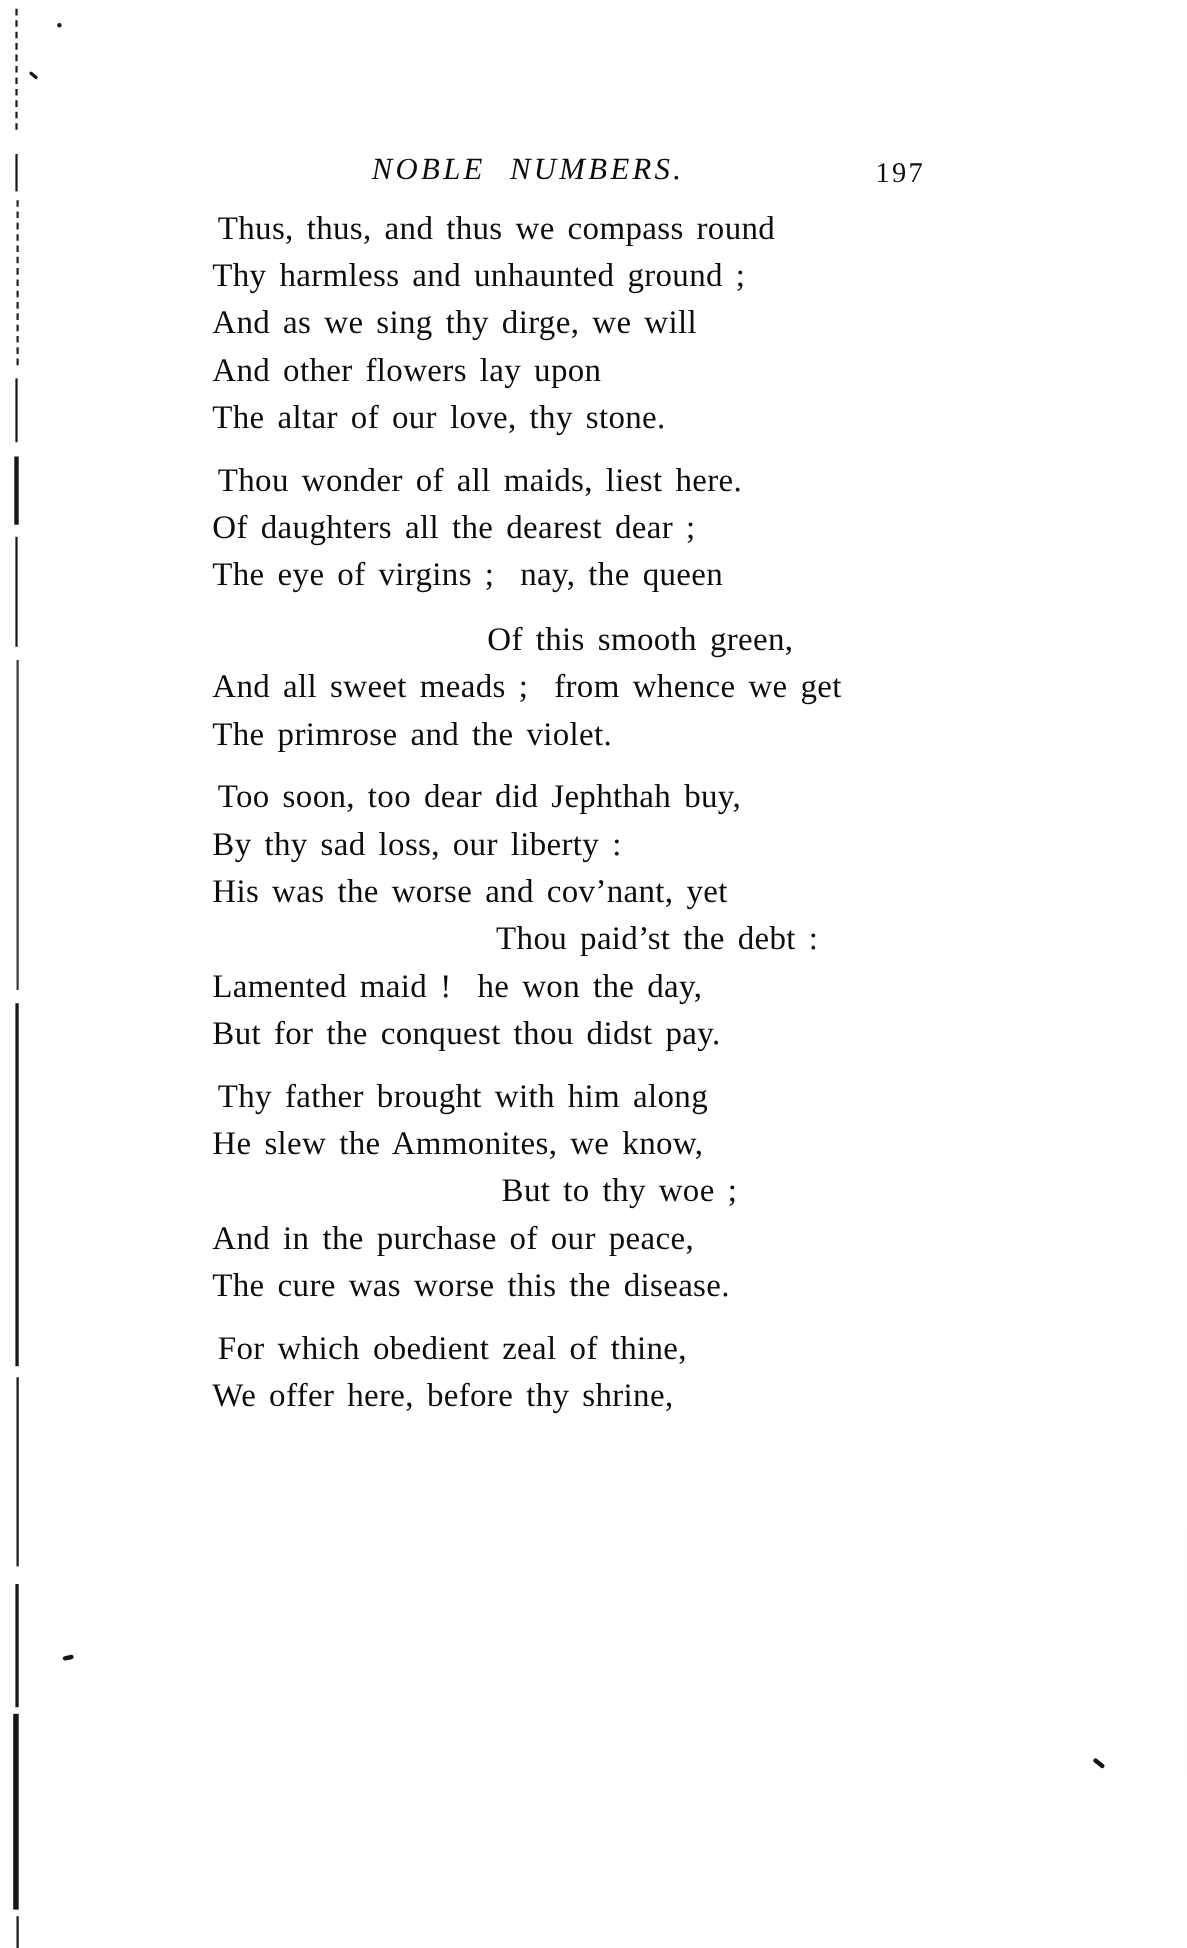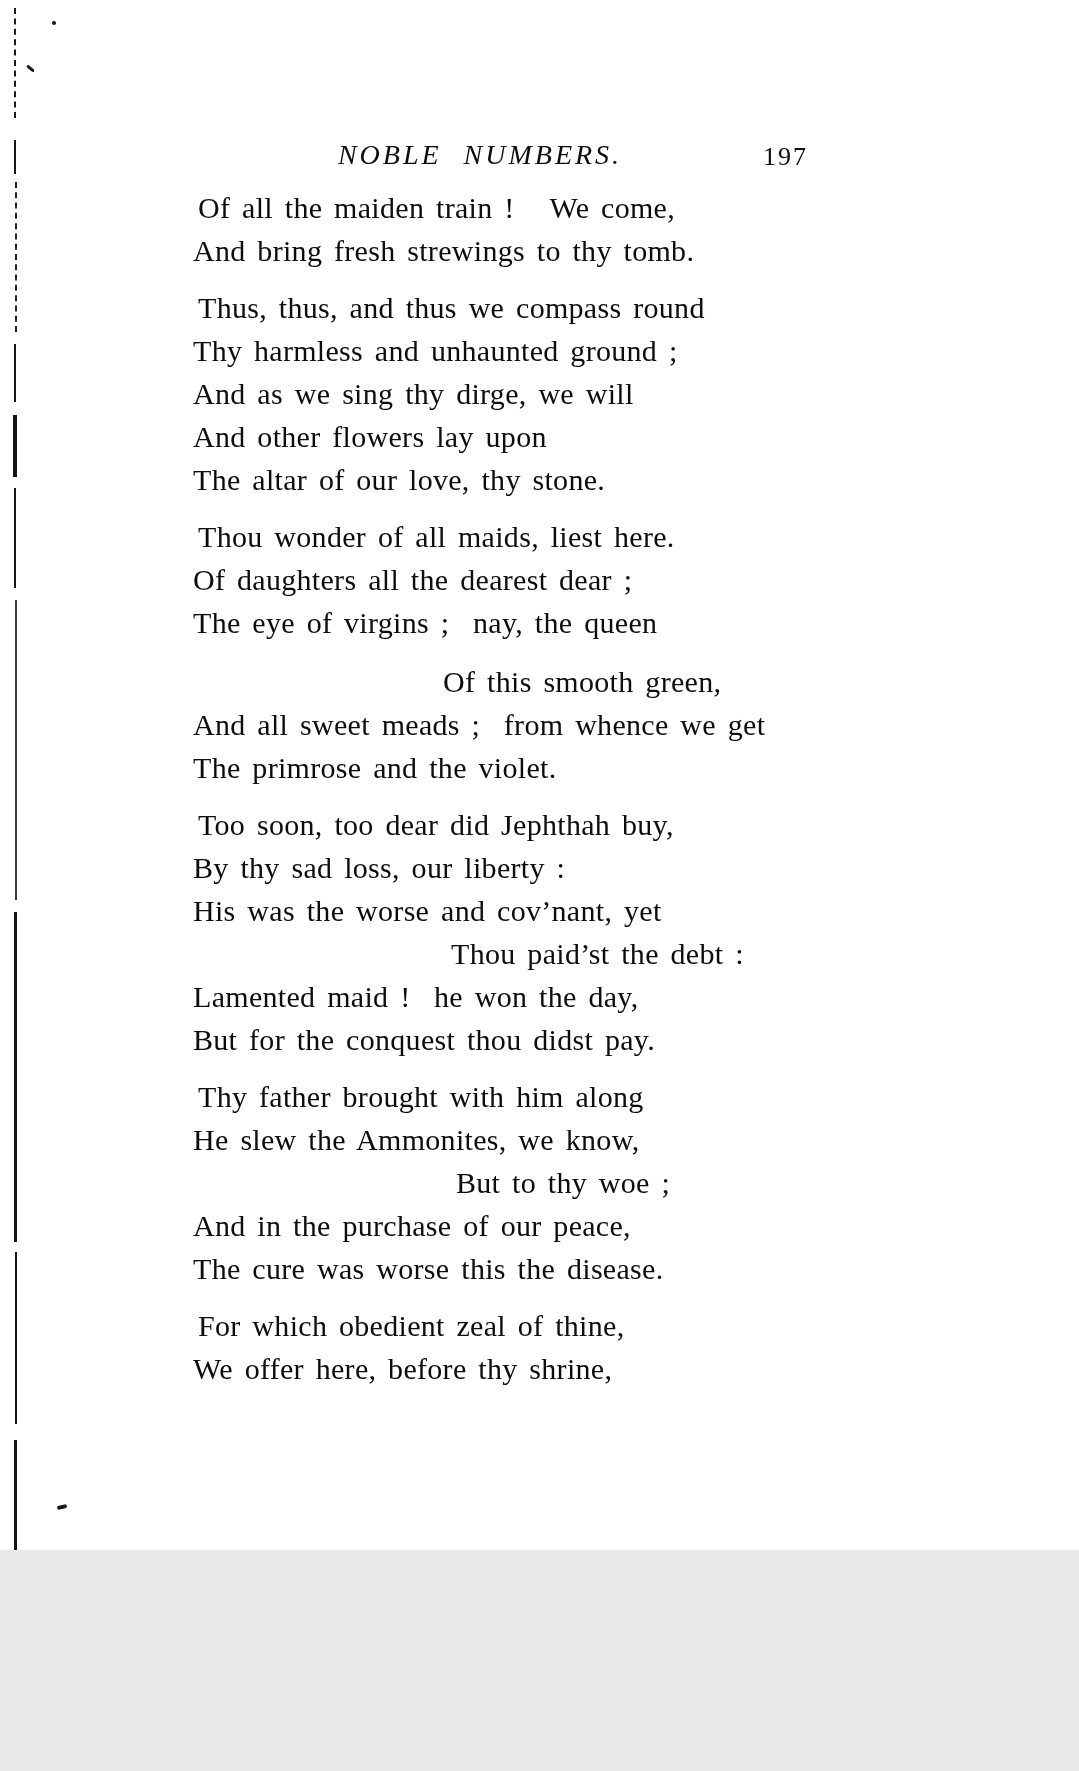--- a/index.html
+++ b/index.html
@@ -1,36 +1,36 @@
 <!DOCTYPE html>
 <html><head>
 <meta charset="utf-8">
 <style>
   html,body{margin:0;padding:0;background:#e8e8e8;}
   .page{
     position:relative;
-    width:1079px;height:1550px;
+    width:1079px;height:1771px;
     background:#ffffff;
     overflow:hidden;
     font-family:"Liberation Serif","DejaVu Serif",serif;
     color:#0d0d0d;
   }
   
   .head-title{
     position:absolute;left:190px;top:139px;width:580px;
     text-align:center;
     font-style:italic;
     font-size:28px;
     letter-spacing:3px;
     word-spacing:12px;
     white-space:pre;
   }
   .page-num{
-    position:absolute;left:738px;top:142px;width:70px;
-    font-size:26px;letter-spacing:2px;white-space:pre;text-align:right;
+    position:absolute;left:796px;top:142px;width:70px;
+    font-size:26px;letter-spacing:2px;white-space:pre;
   }
   
   .poem{
     position:absolute;left:193px;top:186px;width:720px;
     font-size:30px;
     line-height:43px;
     letter-spacing:0.3px;
     word-spacing:4px;
   }
   .stanza{margin:0 0 14px 0;}
@@ -75,24 +75,20 @@
   <div class="art speck-1"></div>
   <div class="art speck-2"></div>
   <div class="art speck-3"></div>
   <div class="art speck-4"></div>
 
   <div class="head-title">NOBLE NUMBERS.</div>
   <div class="page-num">197</div>
 
   <div class="poem">
       <div class="stanza">
-        <div class="line first">Of all the maiden train !   We come,</div>
-        <div class="line">And bring fresh strewings to thy tomb.</div>
-      </div>
-      <div class="stanza">
         <div class="line first">Thus, thus, and thus we compass round</div>
         <div class="line">Thy harmless and unhaunted ground ;</div>
         <div class="line">And as we sing thy dirge, we will</div>
         <div class="line">And other flowers lay upon</div>
         <div class="line">The altar of our love, thy stone.</div>
       </div>
       <div class="stanza">
         <div class="line first">Thou wonder of all maids, liest here.</div>
         <div class="line">Of daughters all the dearest dear ;</div>
         <div class="line">The eye of virgins ;  nay, the queen</div>

